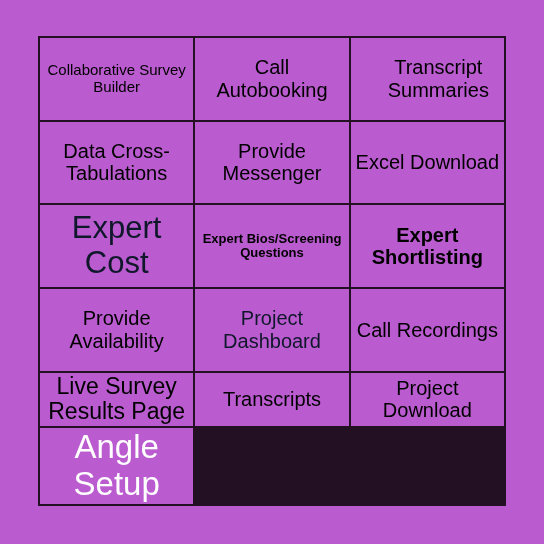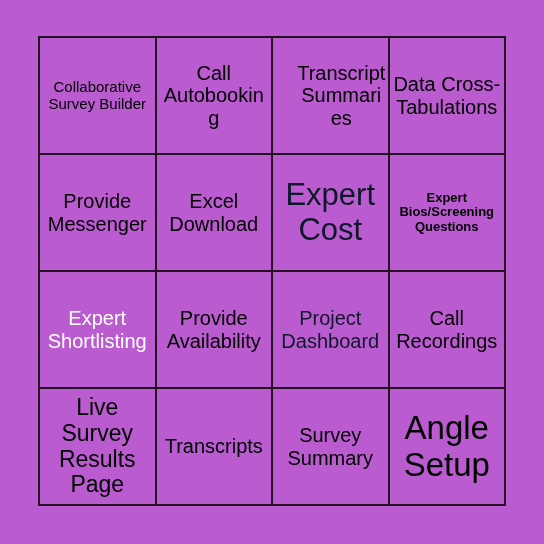--- a/index.html
+++ b/index.html
@@ -14,21 +14,21 @@
     overflow: hidden;
   }
   #bingo-card {
     position: absolute;
     left: 38px;
     top: 36px;
     width: 468px;
     height: 470px;
     box-sizing: border-box;
     display: grid;
-    grid-template-columns: repeat(4, 1fr);
+    grid-template-columns: repeat(3, 1fr);
     grid-template-rows: repeat(4, 1fr);
     border-top: 2px solid #231023;
     border-left: 2px solid #231023;
     background: #231023;
     gap: 2px;
     border-right: 2px solid #231023;
     border-bottom: 2px solid #231023;
   }
   .bingo-cell {
     background: #bb5bd0;
@@ -56,21 +56,21 @@
 
 <div id="bingo-card" style="background: rgb(35, 16, 35); border-color: rgb(35, 16, 35);">
     <div class="bingo-cell fs-sm" style="background: rgb(187, 91, 208); color: rgb(0, 0, 0);">Collaborative Survey Builder</div>
     <div class="bingo-cell fs-lg" style="background: rgb(187, 91, 208); color: rgb(0, 0, 0);">Call Autobooking</div>
     <div class="bingo-cell fs-lg" style="background: rgb(187, 91, 208); color: rgb(0, 0, 0); padding-left: 24px;">Transcript Summaries</div>
     <div class="bingo-cell fs-lg" style="background: rgb(187, 91, 208); color: rgb(0, 0, 0);">Data Cross-Tabulations</div>
     <div class="bingo-cell fs-xl" style="background: rgb(187, 91, 208); color: rgb(0, 0, 0);">Provide Messenger</div>
     <div class="bingo-cell fs-xl" style="background: rgb(187, 91, 208); color: rgb(0, 0, 0);">Excel Download</div>
     <div class="bingo-cell fs-xxl" style="background: rgb(187, 91, 208); color: #0f172a;">Expert Cost</div>
     <div class="bingo-cell fs-xs" style="background: rgb(187, 91, 208); color: rgb(0, 0, 0); font-weight: bold;">Expert Bios/Screening Questions</div>
-    <div class="bingo-cell fs-xl" style="background: rgb(187, 91, 208); color: #ffffff;">Expert Shortlisting</div>
+    <div class="bingo-cell fs-xl" style="background: rgb(187, 91, 208); color: #000000; font-weight: bold;">Expert Shortlisting</div>
     <div class="bingo-cell fs-xl" style="background: rgb(187, 91, 208); color: rgb(0, 0, 0);">Provide Availability</div>
     <div class="bingo-cell fs-xl" style="background: rgb(187, 91, 208); color: #0f172a;">Project Dashboard</div>
     <div class="bingo-cell fs-xl" style="background: rgb(187, 91, 208); color: rgb(0, 0, 0);">Call Recordings</div>
     <div class="bingo-cell fs-md" style="background: rgb(187, 91, 208); color: rgb(0, 0, 0);">Live Survey Results Page</div>
     <div class="bingo-cell fs-lg" style="background: rgb(187, 91, 208); color: rgb(0, 0, 0);">Transcripts</div>
-    <div class="bingo-cell fs-xl" style="background: rgb(187, 91, 208); color: rgb(0, 0, 0);">Survey Summary</div>
-    <div class="bingo-cell fs-max" style="background: rgb(187, 91, 208); color: #000000;">Angle Setup</div>
+    <div class="bingo-cell fs-xl" style="background: rgb(187, 91, 208); color: rgb(0, 0, 0);">Project Download</div>
+    <div class="bingo-cell fs-max" style="background: rgb(187, 91, 208); color: #ffffff;">Angle Setup</div>
   </div>
 
 </body></html>

